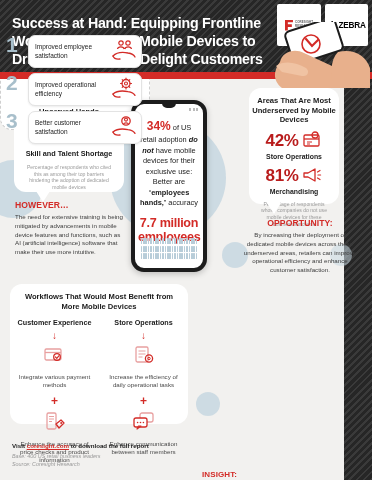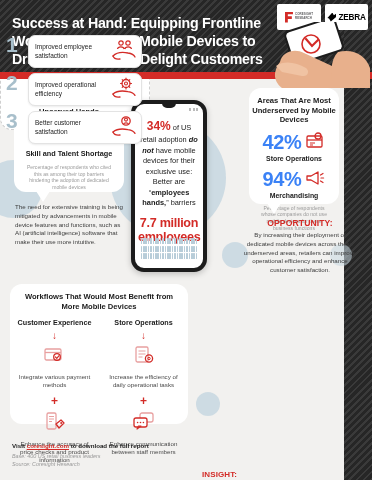--- a/index.html
+++ b/index.html
@@ -36,21 +36,21 @@
   
   #header-title {
     position: absolute; left: 12px; top: 14px; width: 258px;
     color: #ffffff; font-size: 14.2px; font-weight: bold;
     line-height: 1.28; letter-spacing: -0.2px;
   }
   .logo-box {
     position: absolute; top: 4px;
     background: #ffffff; border-radius: 2px;
     display: flex; align-items: center; justify-content: center;
-    gap: 2px; padding: 13px 4px;
+    gap: 2px; padding: 21px 4px;
   }
   #logo-coresight { left: 277px; width: 44px; height: 20px; }
   #logo-zebra     { left: 325px; width: 43px; height: 20px; }
   .cs-mark {
     width: 8px; height: 11px; position: relative; flex: none;
     background: #d32b27;
     clip-path: polygon(0 0, 100% 0, 100% 26%, 36% 26%, 36% 44%, 86% 44%, 86% 68%, 36% 68%, 36% 100%, 0 100%);
   }
   .cs-text { font-size: 2.9px; font-weight: bold; color: #58585b; line-height: 1.25; letter-spacing: .1px; }
   .zb-mark {
@@ -89,21 +89,21 @@
   
   #card-barrier { left: 14px; top: 88px; width: 110px; height: 104px; }
   #card-barrier .card-title { margin-top: 9px; }
   .stat-row { display: flex; align-items: center; justify-content: center; gap: 4px; margin-top: 7px; }
   .pct { font-size: 17px; font-weight: bold; color: #d32b27; letter-spacing: -.4px; }
   .stat-label { font-size: 7.3px; font-weight: bold; color: #1b1b1b; text-align: center; line-height: 1.25; margin-top: 2px; }
 
   
   #card-underserved { left: 249px; top: 88px; width: 90px; height: 116px; }
   #card-underserved .card-title { margin-top: 8px; }
-  .pct-sm { font-size: 20px; font-weight: bold; color: #3b82f6; letter-spacing: -.4px; }
+  .pct-sm { font-size: 17px; font-weight: bold; color: #b91c1c; letter-spacing: -.4px; }
   .stat-label-sm { font-size: 6.9px; font-weight: bold; color: #1b1b1b; text-align: center; margin-top: 1px; }
 
   
   .callout-head { font-size: 8.6px; font-weight: bold; color: #d32b27; letter-spacing: .1px; }
   .callout-body { font-size: 6.2px; color: #3c3c3c; line-height: 1.42; }
   #however { position: absolute; left: 15px; top: 200px; width: 108px; }
   #however .callout-head { text-align: left; }
   #however .callout-body { text-align: left; margin-top: 3px; }
   #opportunity { position: absolute; left: 242px; top: 218px; width: 116px; }
   #opportunity .callout-head { text-align: center; }
@@ -238,32 +238,33 @@
           <path d="M1 19 h6 M17 19 h6 M9 19 h6" stroke="#d32b27" stroke-width="1.3"></path>
         </svg>
       </span>
     </div>
     <div class="stat-label">Skill and Talent Shortage</div>
     <div class="foot-note" style="margin-top:6px;padding:0 9px;">Percentage of respondents who cited this as among their top barriers hindering the adoption of dedicated mobile devices</div>
     <div class="tail" style="left:22px; bottom:-10px;"></div>
   </div>
 
   <div id="however">
+    <div class="callout-head">HOWEVER…</div>
     <div class="callout-body">The need for extensive training is being mitigated by advancements in mobile device features and functions, such as AI (artificial intelligence) software that make their use more intuitive.</div>
   </div>
 
   <div id="phone">
     <div id="phone-notch"></div>
     <div id="phone-status">
         <i></i>
         <i></i>
         <i></i>
       </div>
     <div id="phone-text">
-      <span class="hl">34%</span><span> of US retail adoption </span><i>do not</i><span> have mobile devices for their exclusive use: Better are “</span><b>employees hands,</b><span>” barriers</span>
+      <span class="hl">34%</span><span> of US retail adoption </span><i>do not</i><span> have mobile devices for their exclusive use: Better are “</span><b>employees hands,</b><span>” accuracy</span>
     </div>
     <div id="phone-big">7.7 million employees</div>
     <div id="phone-people">
       <div class="people-row">
         <i class="person"></i>
           <i class="person"></i>
           <i class="person"></i>
           <i class="person"></i>
           <i class="person"></i>
           <i class="person"></i>
@@ -352,21 +353,21 @@
           <rect x="2" y="4" width="15" height="11" rx="1.2" fill="none" stroke="#d32b27" stroke-width="1.3"></rect>
           <path d="M2 8 h15" stroke="#d32b27" stroke-width="1.3"></path>
           <circle cx="13" cy="4" r="3" fill="none" stroke="#d32b27" stroke-width="1.3"></circle>
           <path d="M5 11 h5 M5 13 h3" stroke="#d32b27" stroke-width="1.1"></path>
         </svg>
       </span>
     </div>
     <div class="stat-label-sm">Store Operations</div>
 
     <div class="stat-row" style="margin-top:6px;">
-      <span class="pct-sm">94%</span>
+      <span class="pct-sm">81%</span>
       <span>
         <svg width="20" height="17" viewBox="0 0 20 17">
           <path d="M2 7 L2 11 L6 11 L13 15 L13 3 L6 7 Z" fill="none" stroke="#d32b27" stroke-width="1.3" stroke-linejoin="round"></path>
           <path d="M15.5 6 L18 4.5 M16 9 h2.6 M15.5 12 L18 13.5" stroke="#d32b27" stroke-width="1.2" stroke-linecap="round"></path>
         </svg>
       </span>
     </div>
     <div class="stat-label-sm">Merchandising</div>
 
     <div class="foot-note" style="margin-top:6px;padding:0 7px;">Percentage of respondents whose companies do not use mobile devices for these business functions</div>

